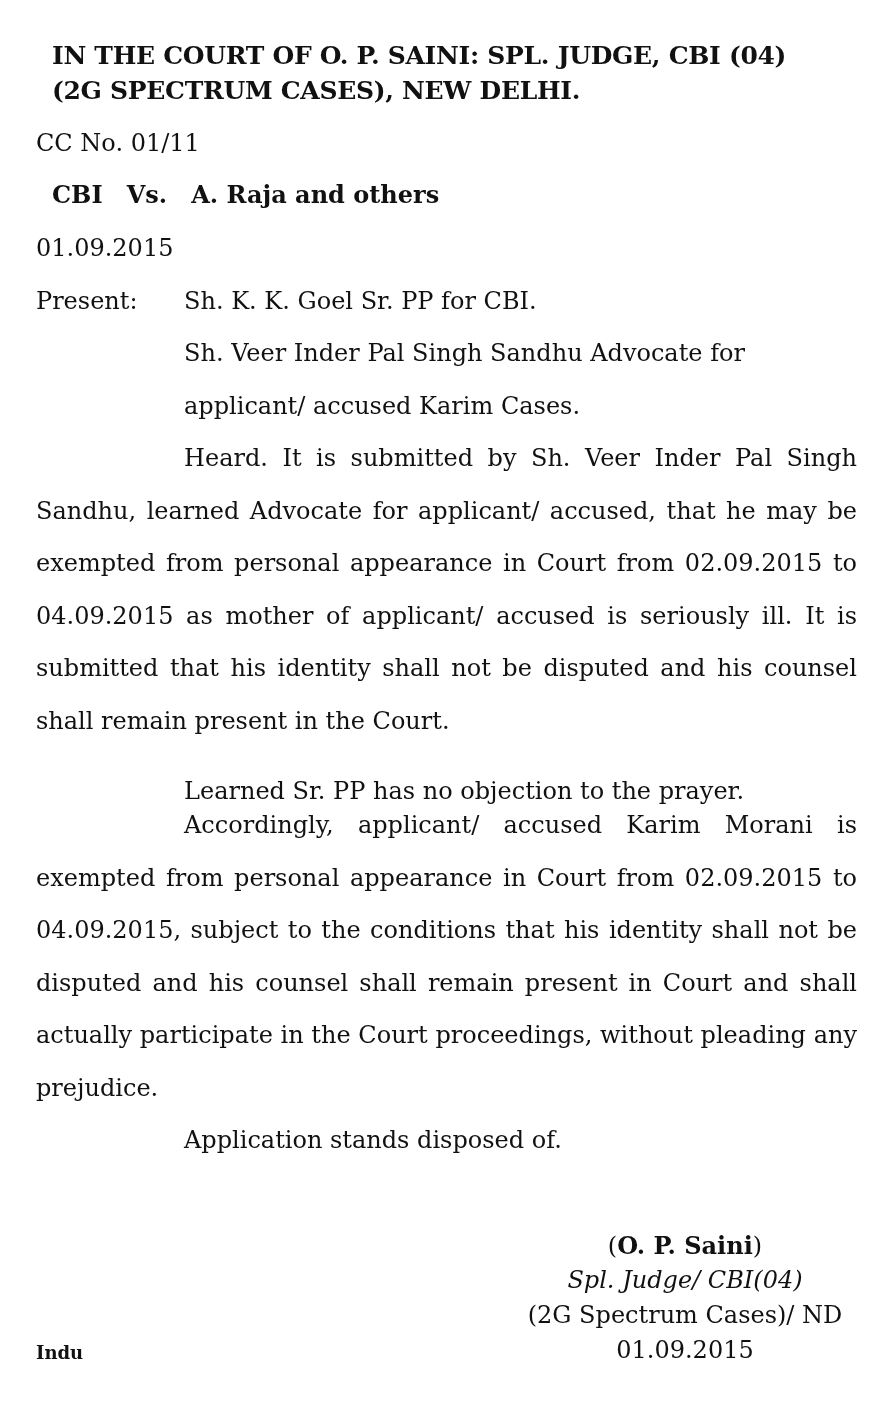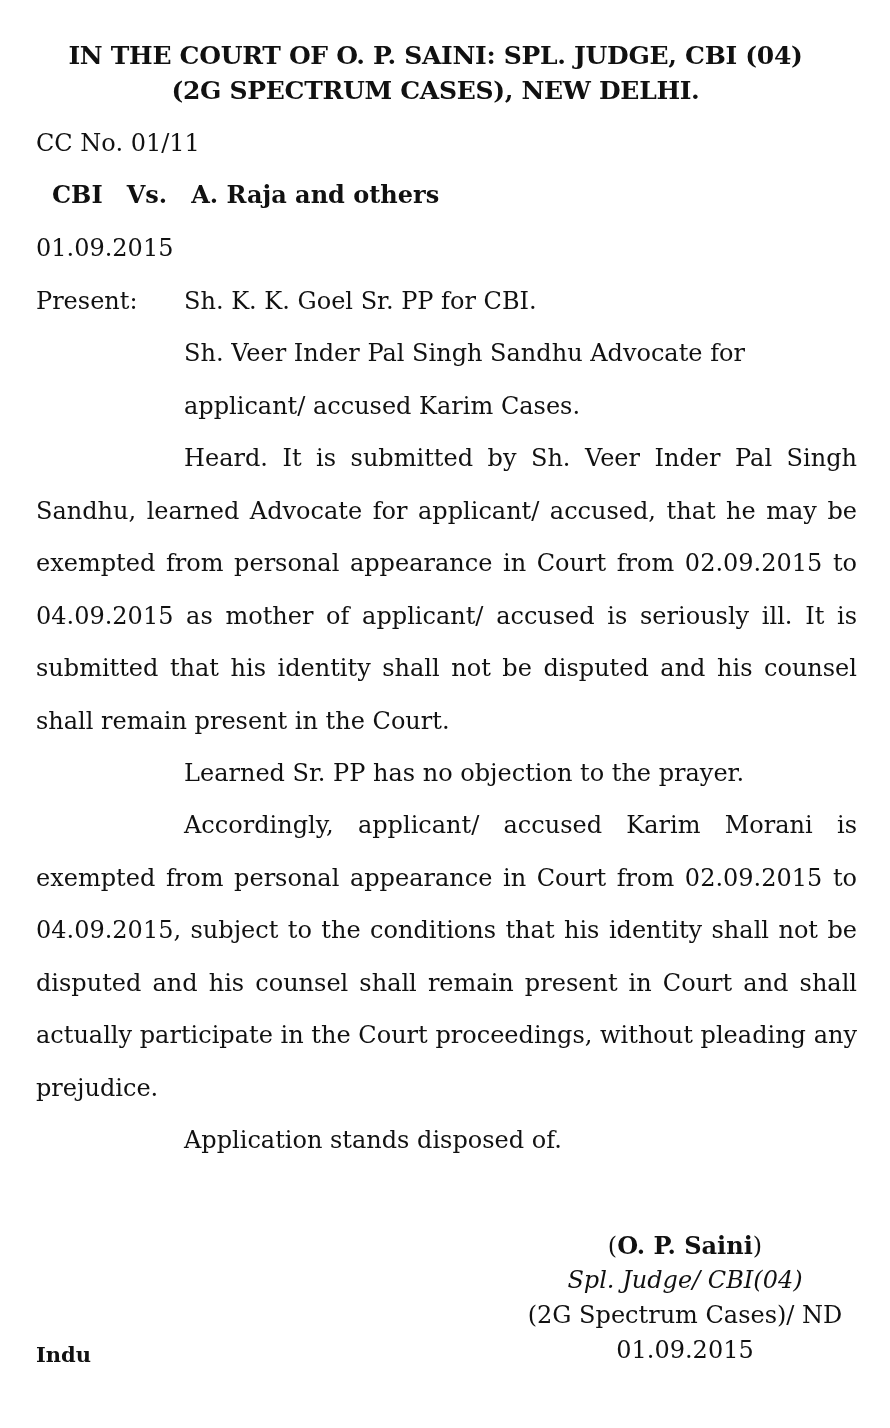--- a/index.html
+++ b/index.html
@@ -2,37 +2,37 @@
 <html><head>
 <meta charset="utf-8">
 <style>
   html, body { margin: 0; padding: 0; background: #ffffff; }
   body {
     width: 890px; height: 1428px; position: relative; overflow: hidden;
     font-family: "DejaVu Serif", "Liberation Serif", serif;
     color: #111111;
   }
   .header {
-    position: absolute; left: 25px; top: 38px; width: 821px;
-    text-align: center; font-weight: bold; font-size: 25px; line-height: 35px;
+    position: absolute; left: 52px; top: 38px; width: 821px;
+    text-align: left; font-weight: bold; font-size: 25px; line-height: 35px;
     letter-spacing: -0.3px;
   }
   .line { position: absolute; left: 36px; font-size: 24px; line-height: 30px; white-space: nowrap; }
   .bold { font-weight: bold; }
   .present-label { position: absolute; left: 36px; font-size: 24px; line-height: 30px; }
   .indent-line { position: absolute; left: 184px; font-size: 24px; line-height: 30px; white-space: nowrap; }
   .para {
     position: absolute; left: 36px; width: 821px; font-size: 24px; line-height: 52.5px;
     text-align: justify; text-indent: 148px;
   }
   .sig {
     position: absolute; left: 510px; width: 350px; text-align: center;
     font-size: 24px; line-height: 35px;
   }
-  .indu { position: absolute; left: 36px; top: 1342px; font-size: 21px; font-weight: bold; }
+  .indu { position: absolute; left: 36px; top: 1342px; font-size: 18px; font-weight: bold; }
 </style>
 </head>
 <body>
 
 <div class="header">
   <div>IN THE COURT OF O. P. SAINI: SPL. JUDGE, CBI (04)</div>
   <div>(2G SPECTRUM CASES), NEW DELHI.</div>
 </div>
 
 <div class="line" style="top:128px;">CC No. 01/11</div>
@@ -42,21 +42,21 @@
 </div>
 
 <div class="line" style="top:233px;">01.09.2015</div>
 
 <div class="present-label" style="top:286px;">Present:</div>
 <div class="indent-line" style="top:286px;">Sh. K. K. Goel Sr. PP for CBI.</div>
 <div class="indent-line" style="top:338px;">Sh. Veer Inder Pal Singh Sandhu Advocate for</div>
 <div class="indent-line" style="top:391px;">applicant/ accused Karim Cases.</div>
 
 <div class="para" style="top:432px;">Heard. It is submitted by Sh. Veer Inder Pal Singh Sandhu, learned Advocate for applicant/ accused, that he may be exempted from personal appearance in Court from 02.09.2015 to 04.09.2015 as mother of applicant/ accused is seriously ill. It is submitted that his identity shall not be disputed and his counsel shall remain present in the Court.</div>
-<div class="para" style="top:747px;">Learned Sr. PP has no objection to the prayer.</div>
+<div class="para" style="top:765px;">Learned Sr. PP has no objection to the prayer.</div>
 <div class="para" style="top:799px;">Accordingly, applicant/ accused Karim Morani is exempted from personal appearance in Court from 02.09.2015 to 04.09.2015, subject to the conditions that his identity shall not be disputed and his counsel shall remain present in Court and shall actually participate in the Court proceedings, without pleading any prejudice.</div>
 <div class="para" style="top:1114px;">Application stands disposed of.</div>
 
 <div class="sig" style="top:1228px;">
   <span>(</span><span class="bold">O. P. Saini</span><span>)</span>
 </div>
 <div class="sig" style="top:1263px;font-style:italic;">Spl. Judge/ CBI(04)</div>
 <div class="sig" style="top:1298px;">(2G Spectrum Cases)/ ND</div>
 <div class="sig" style="top:1333px;">01.09.2015</div>
 

